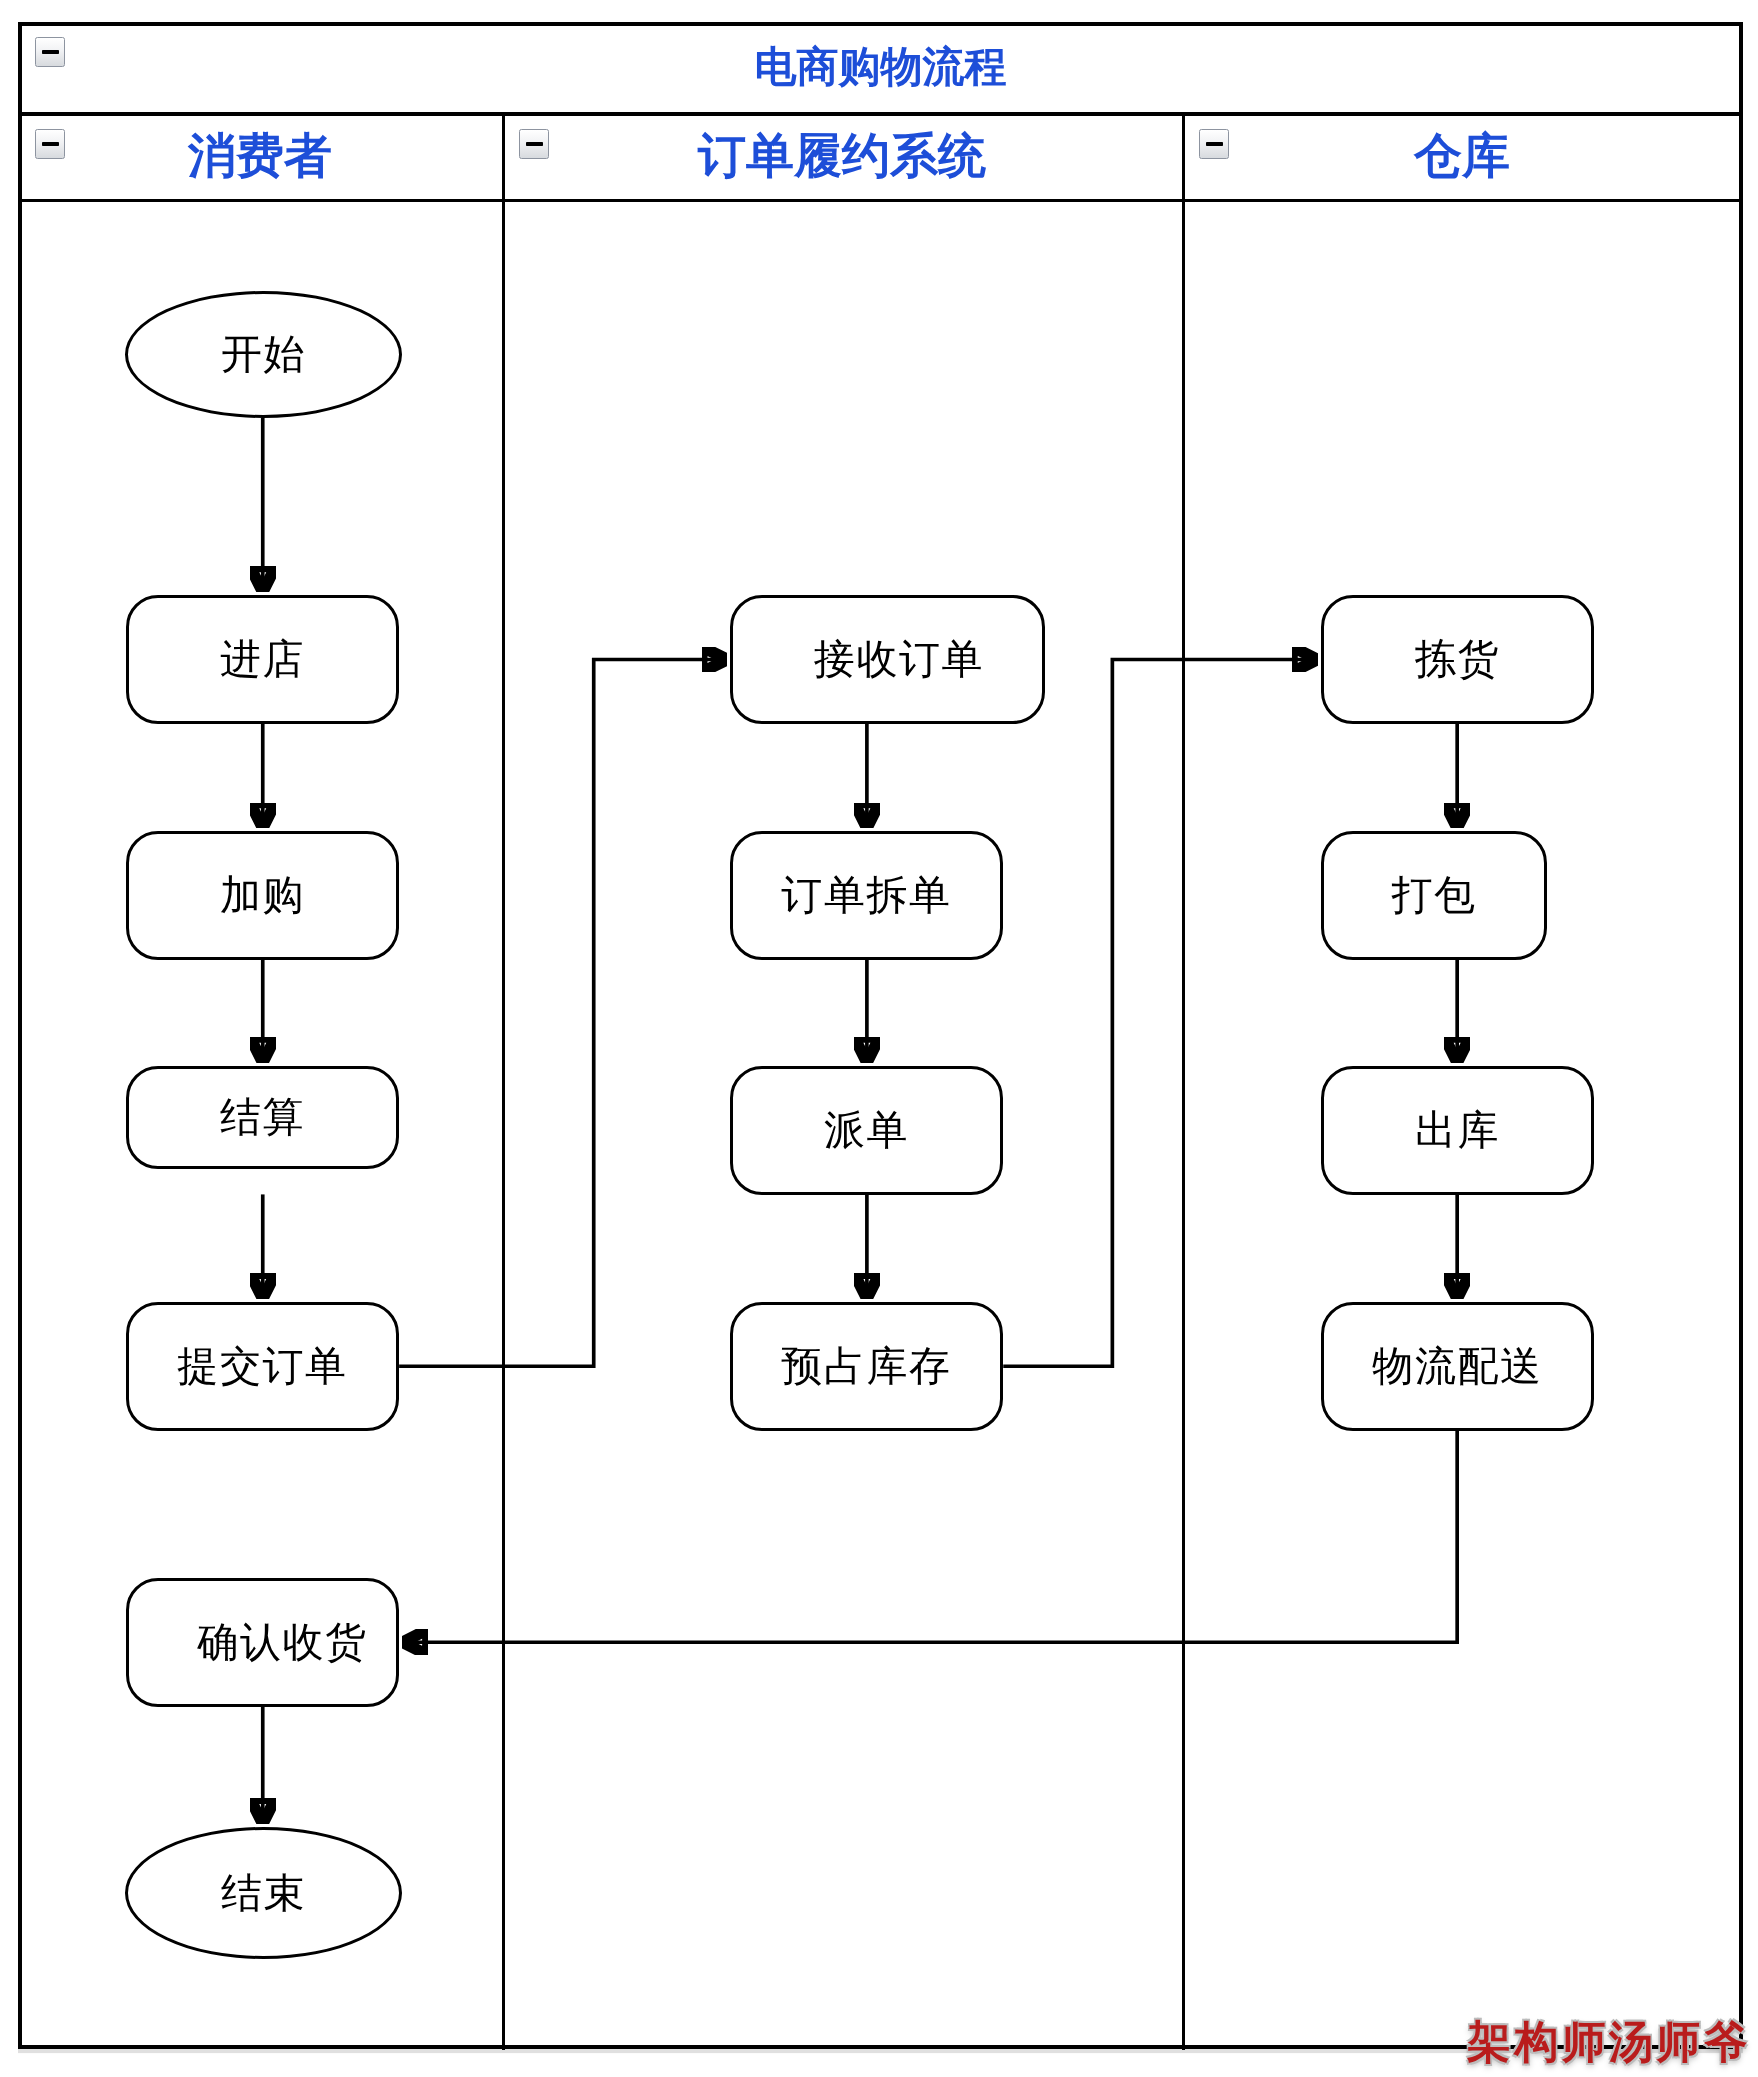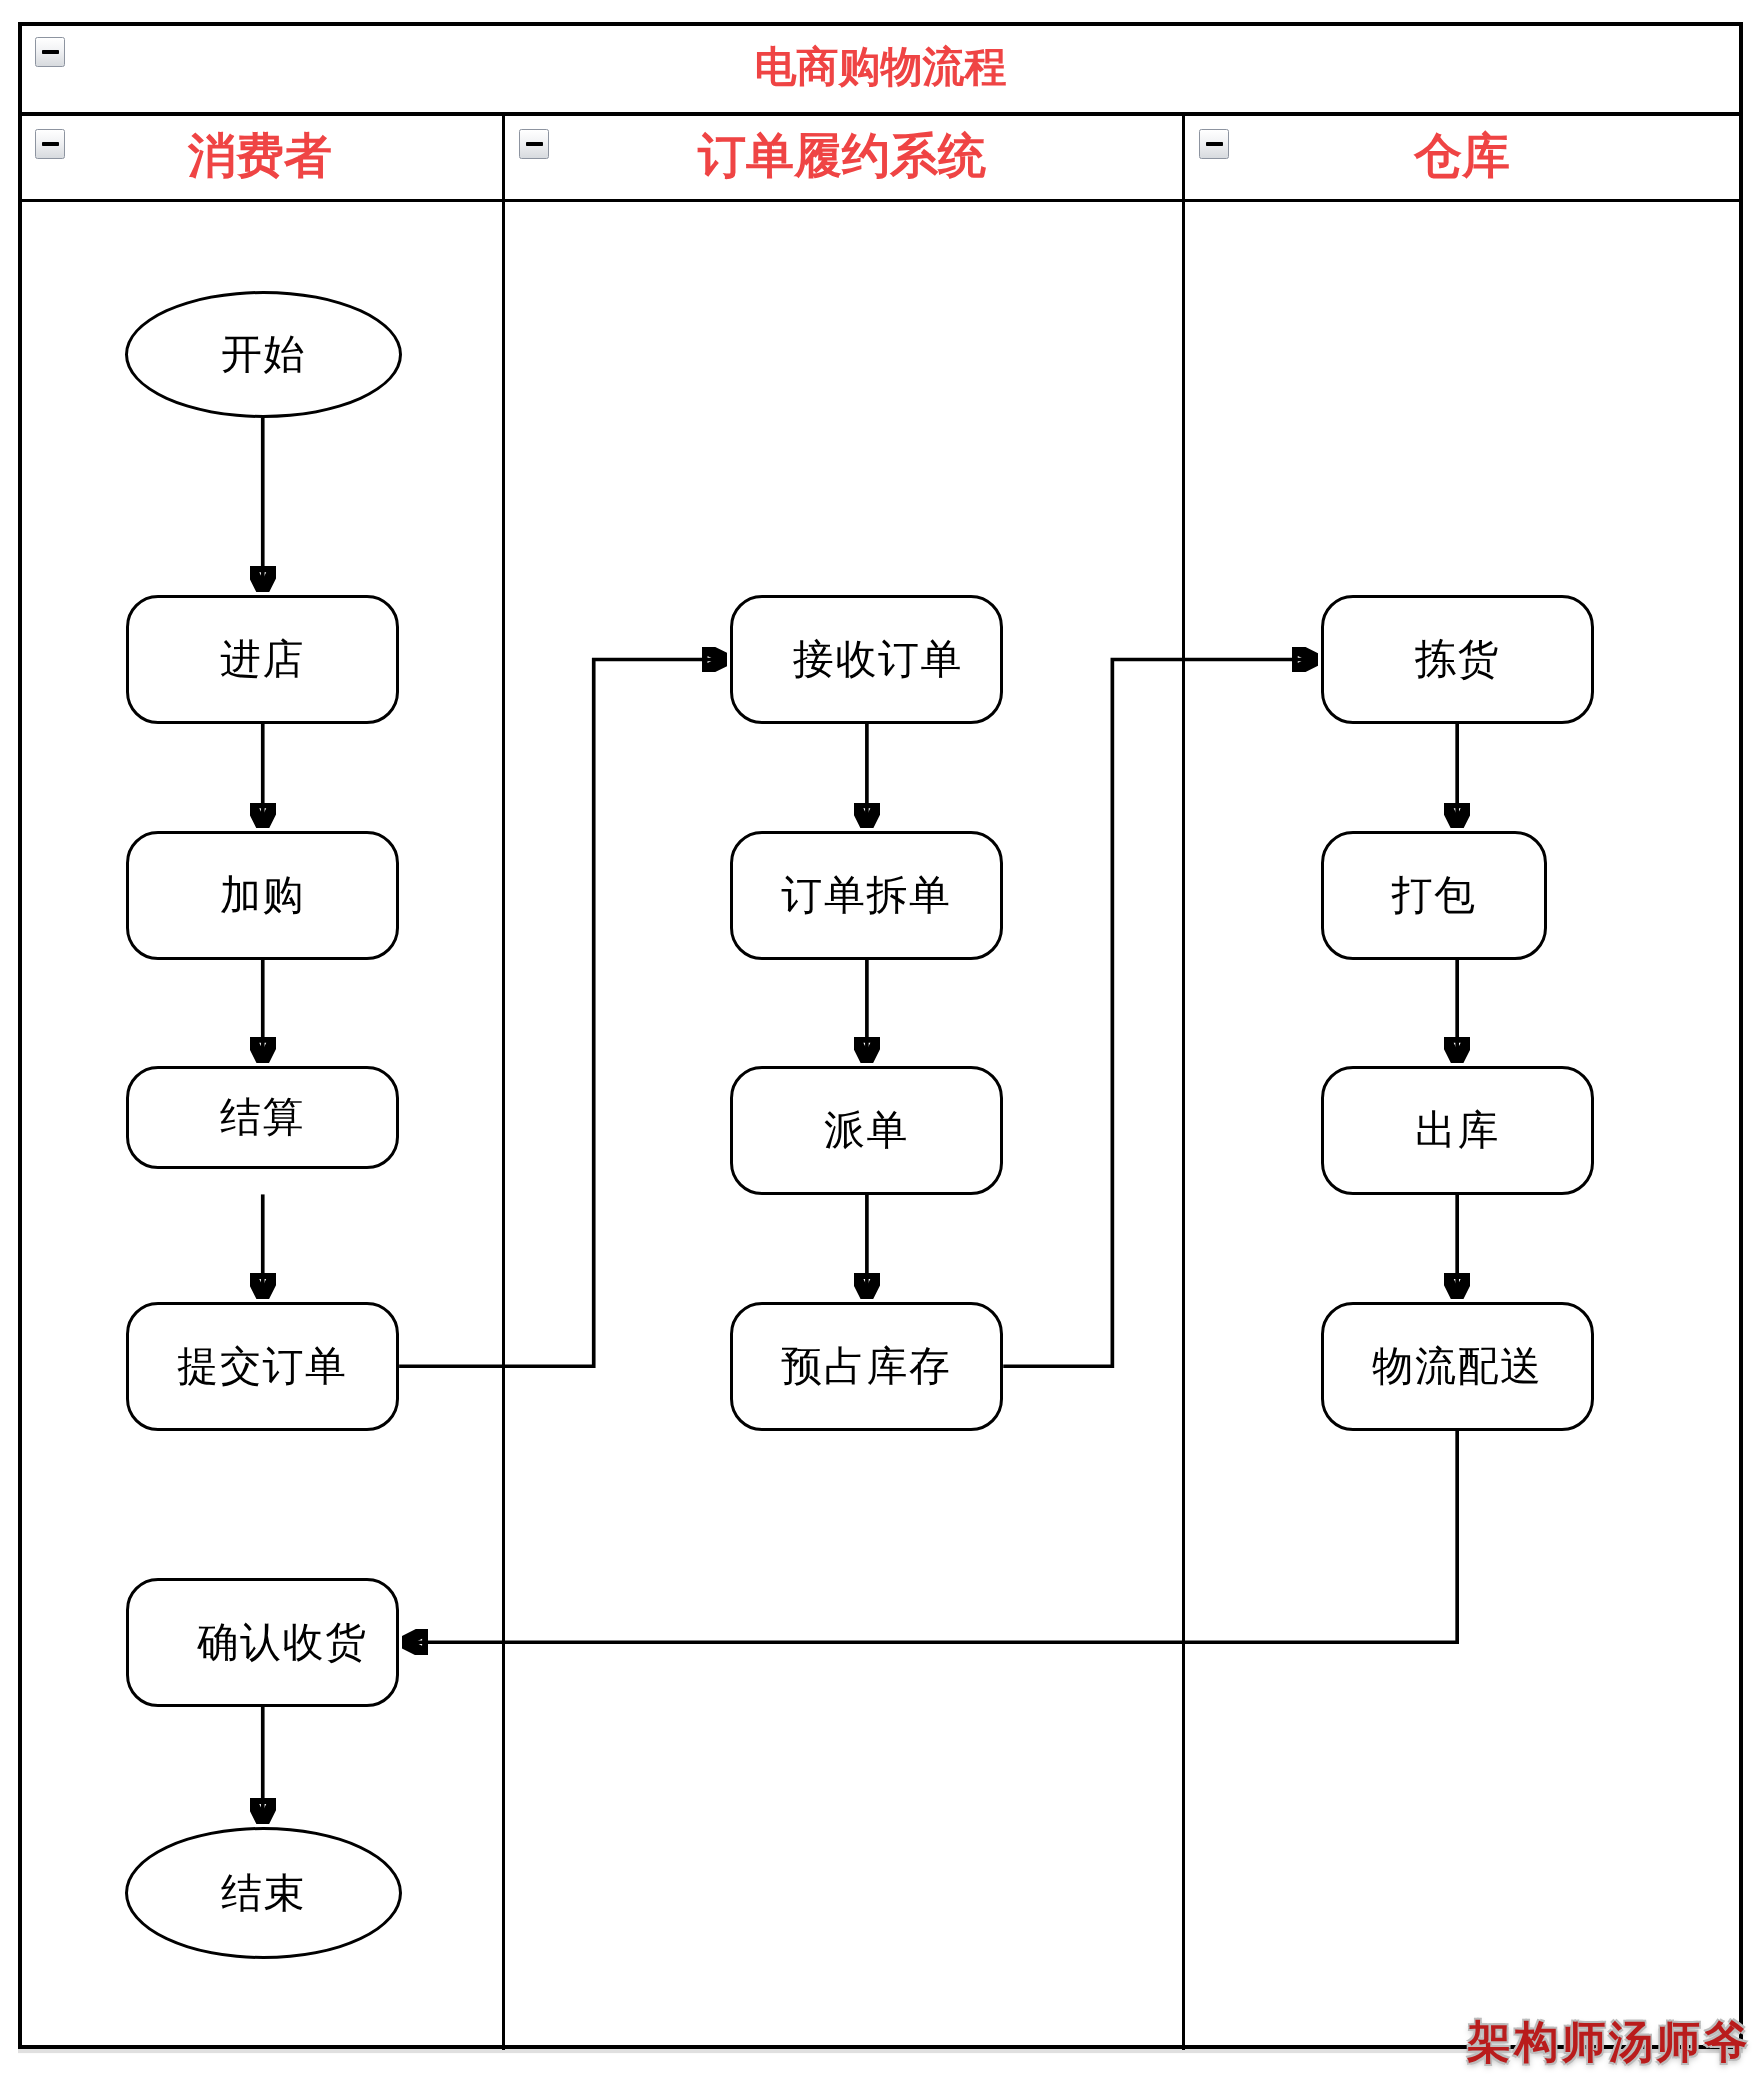--- a/index.html
+++ b/index.html
@@ -11,21 +11,21 @@
          border:4.9px solid #000;box-sizing:border-box;background:transparent;
          box-shadow:0 4.1px 0 rgba(0,0,0,0.12);}
   .hline,.vline{position:absolute;background:#000;}
   .title-divider{left:18px;top:112px;width:1725px;height:4.1px;}
   .header-divider{left:18px;top:199px;width:1725px;height:3.3px;}
   .lane-div1{left:502px;top:112px;width:3.3px;height:1938px;}
   .lane-div2{left:1182px;top:112px;width:3.3px;height:1938px;}
 
   
   .band{position:absolute;display:flex;align-items:center;justify-content:center;
-        color:#ef4444;font-weight:700;box-sizing:border-box;}
+        color:#1d4ed8;font-weight:700;box-sizing:border-box;}
   .pool-title{left:18px;top:22px;width:1725px;height:90px;font-size:42px;}
   .lane-head{top:112px;height:88px;font-size:48px;}
   .lh1{left:18px;width:484px;}
   .lh2{left:502px;width:680px;}
   .lh3{left:1182px;width:560px;}
 
   
   .collapse{position:absolute;width:30px;height:30px;box-sizing:border-box;
             border:1.6px solid #8d94a0;border-radius:2.4px;padding:0;cursor:pointer;
             background:linear-gradient(180deg,#ffffff 0%,#f1f2f4 45%,#d7dade 100%);
@@ -43,21 +43,21 @@
   .rect{border-radius:32px;}
   .oval{border-radius:50%;}
 
   .n-start{left:125px;top:291px;width:277px;height:127px;}
   .n-enter{left:126px;top:595px;width:273px;height:129px;}
   .n-cart{left:126px;top:831px;width:273px;height:129px;}
   .n-checkout{left:126px;top:1066px;width:273px;height:103px;}
   .n-submit{left:126px;top:1302px;width:273px;height:129px;}
   .n-confirm{left:126px;top:1578px;width:273px;height:129px;padding-left:40px;}
   .n-end{left:125px;top:1827px;width:277px;height:132px;}
-  .n-receive{left:730px;top:595px;width:273px;height:129px;padding-left:23px;}
+  .n-receive{left:730px;top:595px;width:315px;height:129px;padding-left:23px;}
   .n-split{left:730px;top:831px;width:273px;height:129px;}
   .n-dispatch{left:730px;top:1066px;width:273px;height:129px;}
   .n-reserve{left:730px;top:1302px;width:273px;height:129px;}
   .n-pick{left:1321px;top:595px;width:273px;height:129px;}
   .n-pack{left:1321px;top:831px;width:226px;height:129px;}
   .n-outbound{left:1321px;top:1066px;width:273px;height:129px;}
   .n-delivery{left:1321px;top:1302px;width:273px;height:129px;}
 
   
   .edges{position:absolute;left:0;top:0;width:1759px;height:2077px;pointer-events:none;}

